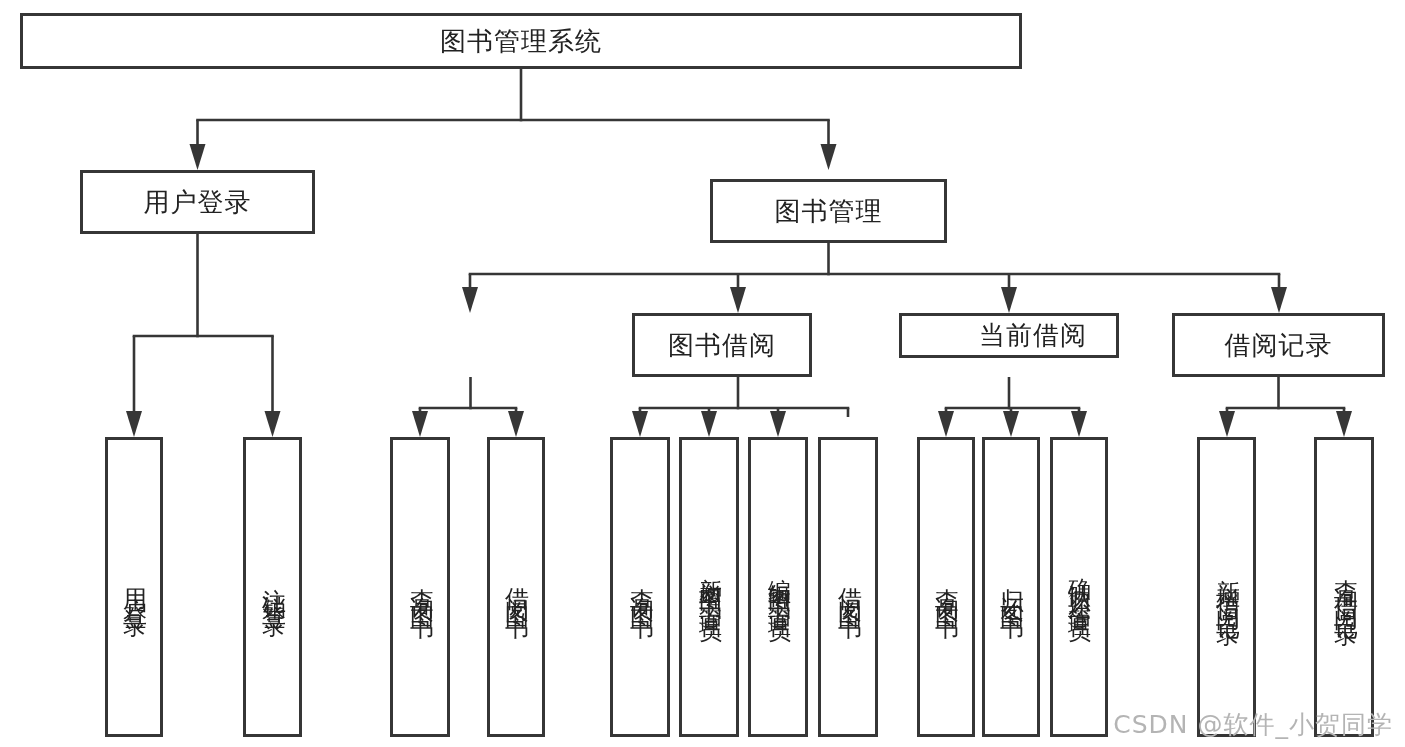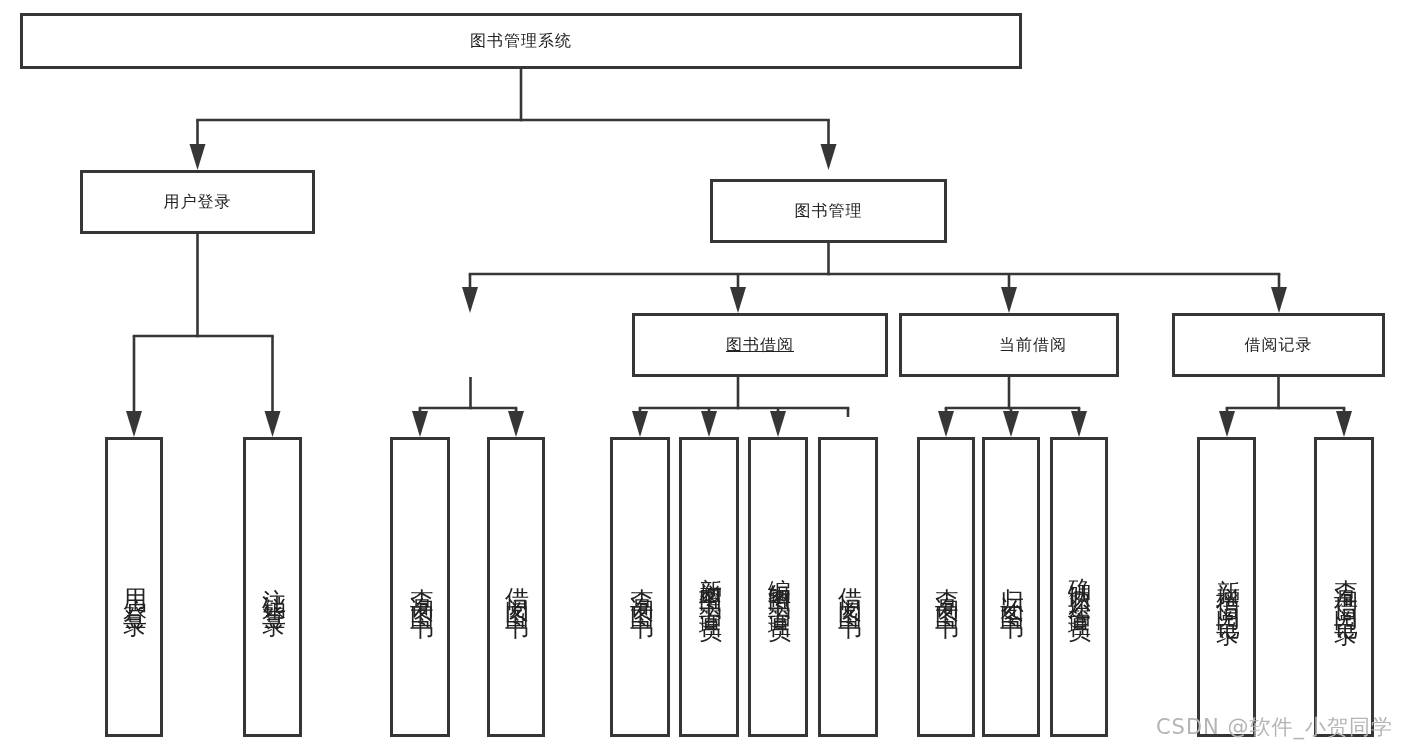--- a/index.html
+++ b/index.html
@@ -23,40 +23,40 @@
     position: absolute;
     box-sizing: border-box;
     border: 3px solid #363636;
     background: #ffffff;
     z-index: 2;
   }
   .box.h {
     display: flex;
     align-items: center;
     justify-content: center;
-    font-size: 16px;
+    font-size: 26px;
     letter-spacing: 1px;
     white-space: nowrap;
   }
   .box.v {
     writing-mode: vertical-rl;
     text-align: center;
     font-size: 24px;
     letter-spacing: 9px;
     line-height: 50px;
   }
   .box.v.tight {
     font-size: 23px;
     letter-spacing: 6px;
   }
   .watermark {
     position: absolute;
     right: 12px;
     bottom: 6px;
-    font-size: 21px;
+    font-size: 25px;
     letter-spacing: 1px;
     color: #b4b4b4;
     z-index: 5;
     white-space: nowrap;
   }
 </style>
 </head>
 <body>
 
 <div class="canvas">
@@ -124,22 +124,22 @@
       <polygon points="1219,411 1235,411 1227,437"></polygon>
       <polygon points="1336,411 1352,411 1344,437"></polygon>
     </g>
   </svg>
 
   <div class="box h" style="left:20px; top:13px; width:1002px; height:56px;">图书管理系统</div>
 
   <div class="box h" style="left:80px; top:170px; width:235px; height:64px;">用户登录</div>
   <div class="box h" style="left:710px; top:170px; width:237px; height:64px;margin-top:9px;">图书管理</div>
 
-  <div class="box h" style="left:632px; top:313px; width:256px; height:64px;text-decoration:underline;">图书借阅</div>
-  <div class="box h" style="left:899px; top:313px; width:220px; height:64px;padding-left:48px;">当前借阅</div>
+  <div class="box h" style="left:632px; top:313px; width:180px; height:64px;">图书借阅</div>
+  <div class="box h" style="left:899px; top:313px; width:220px; height:45px;padding-left:48px;">当前借阅</div>
   <div class="box h" style="left:1172px; top:313px; width:213px; height:64px;">借阅记录</div>
 
   <div class="box v" style="left:105px; top:437px; width:58px; height:300px;">用户登录</div>
   <div class="box v" style="left:243px; top:437px; width:59px; height:300px;">注销登录</div>
 
   <div class="box v" style="left:390px; top:437px; width:60px; height:300px;">查询图书</div>
   <div class="box v" style="left:487px; top:437px; width:58px; height:300px;">借阅图书</div>
 
   <div class="box v" style="left:610px; top:437px; width:60px; height:300px;">查询图书</div>
   <div class="box v tight" style="left:679px; top:437px; width:60px; height:300px;">新增图书（管理员）</div>

